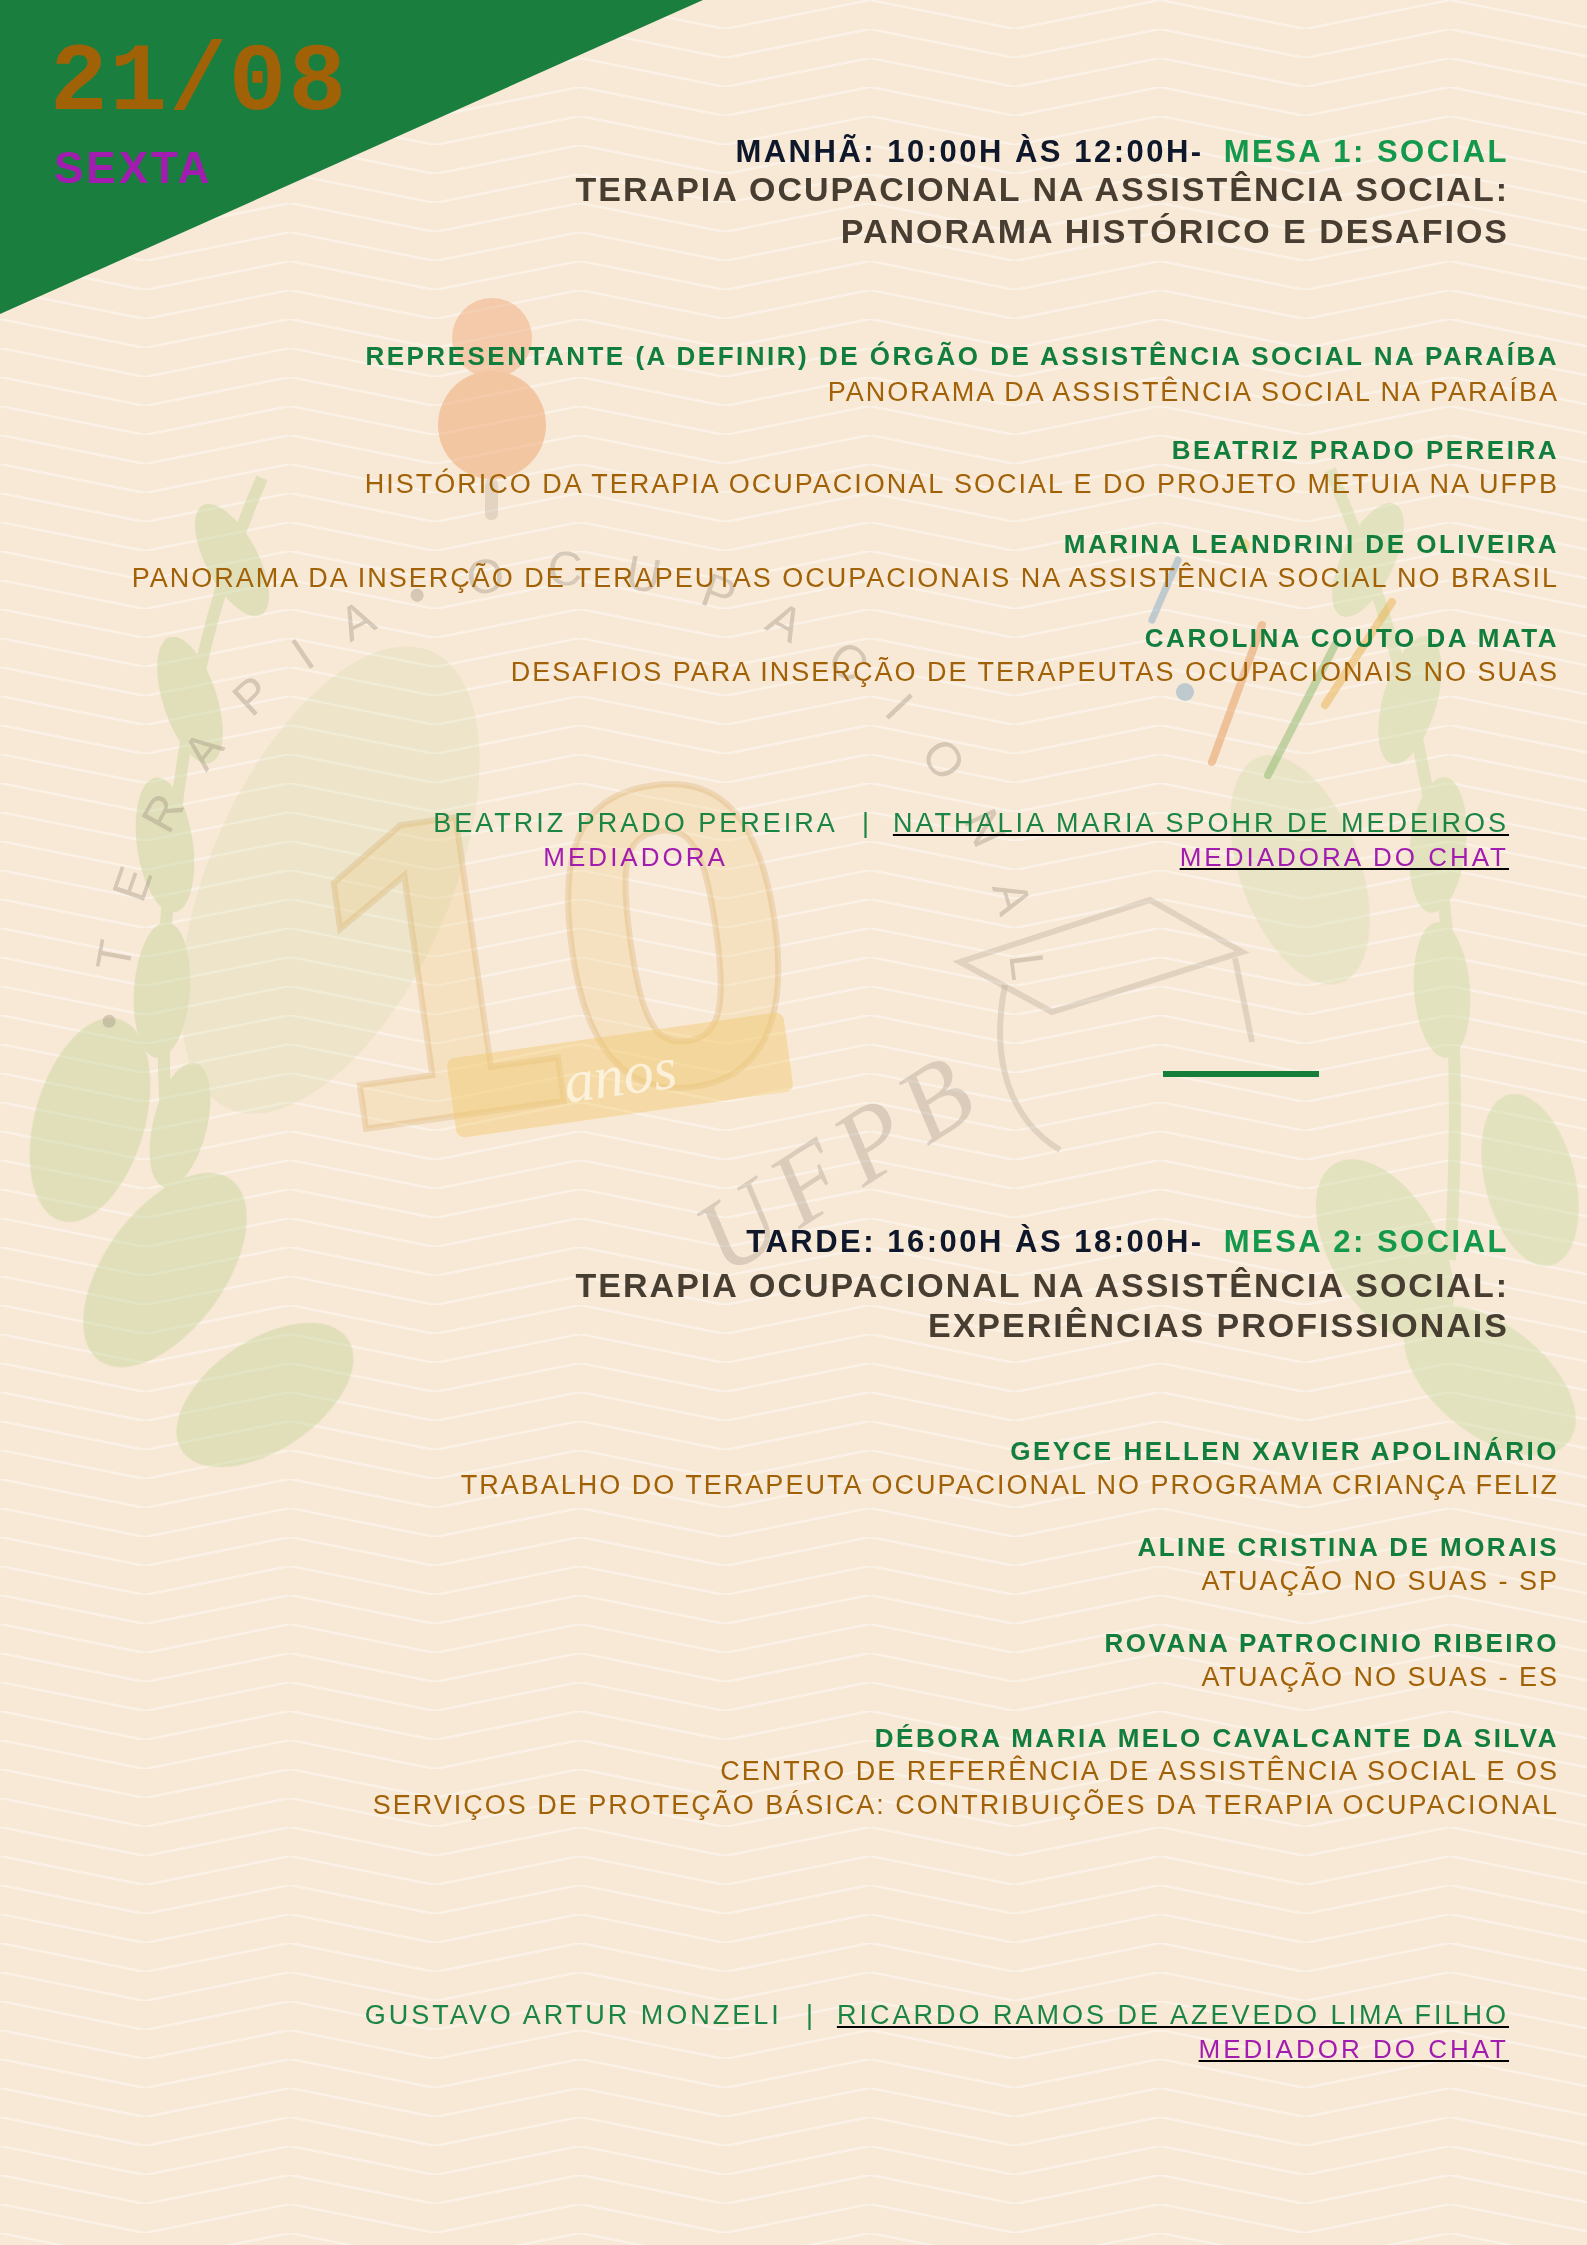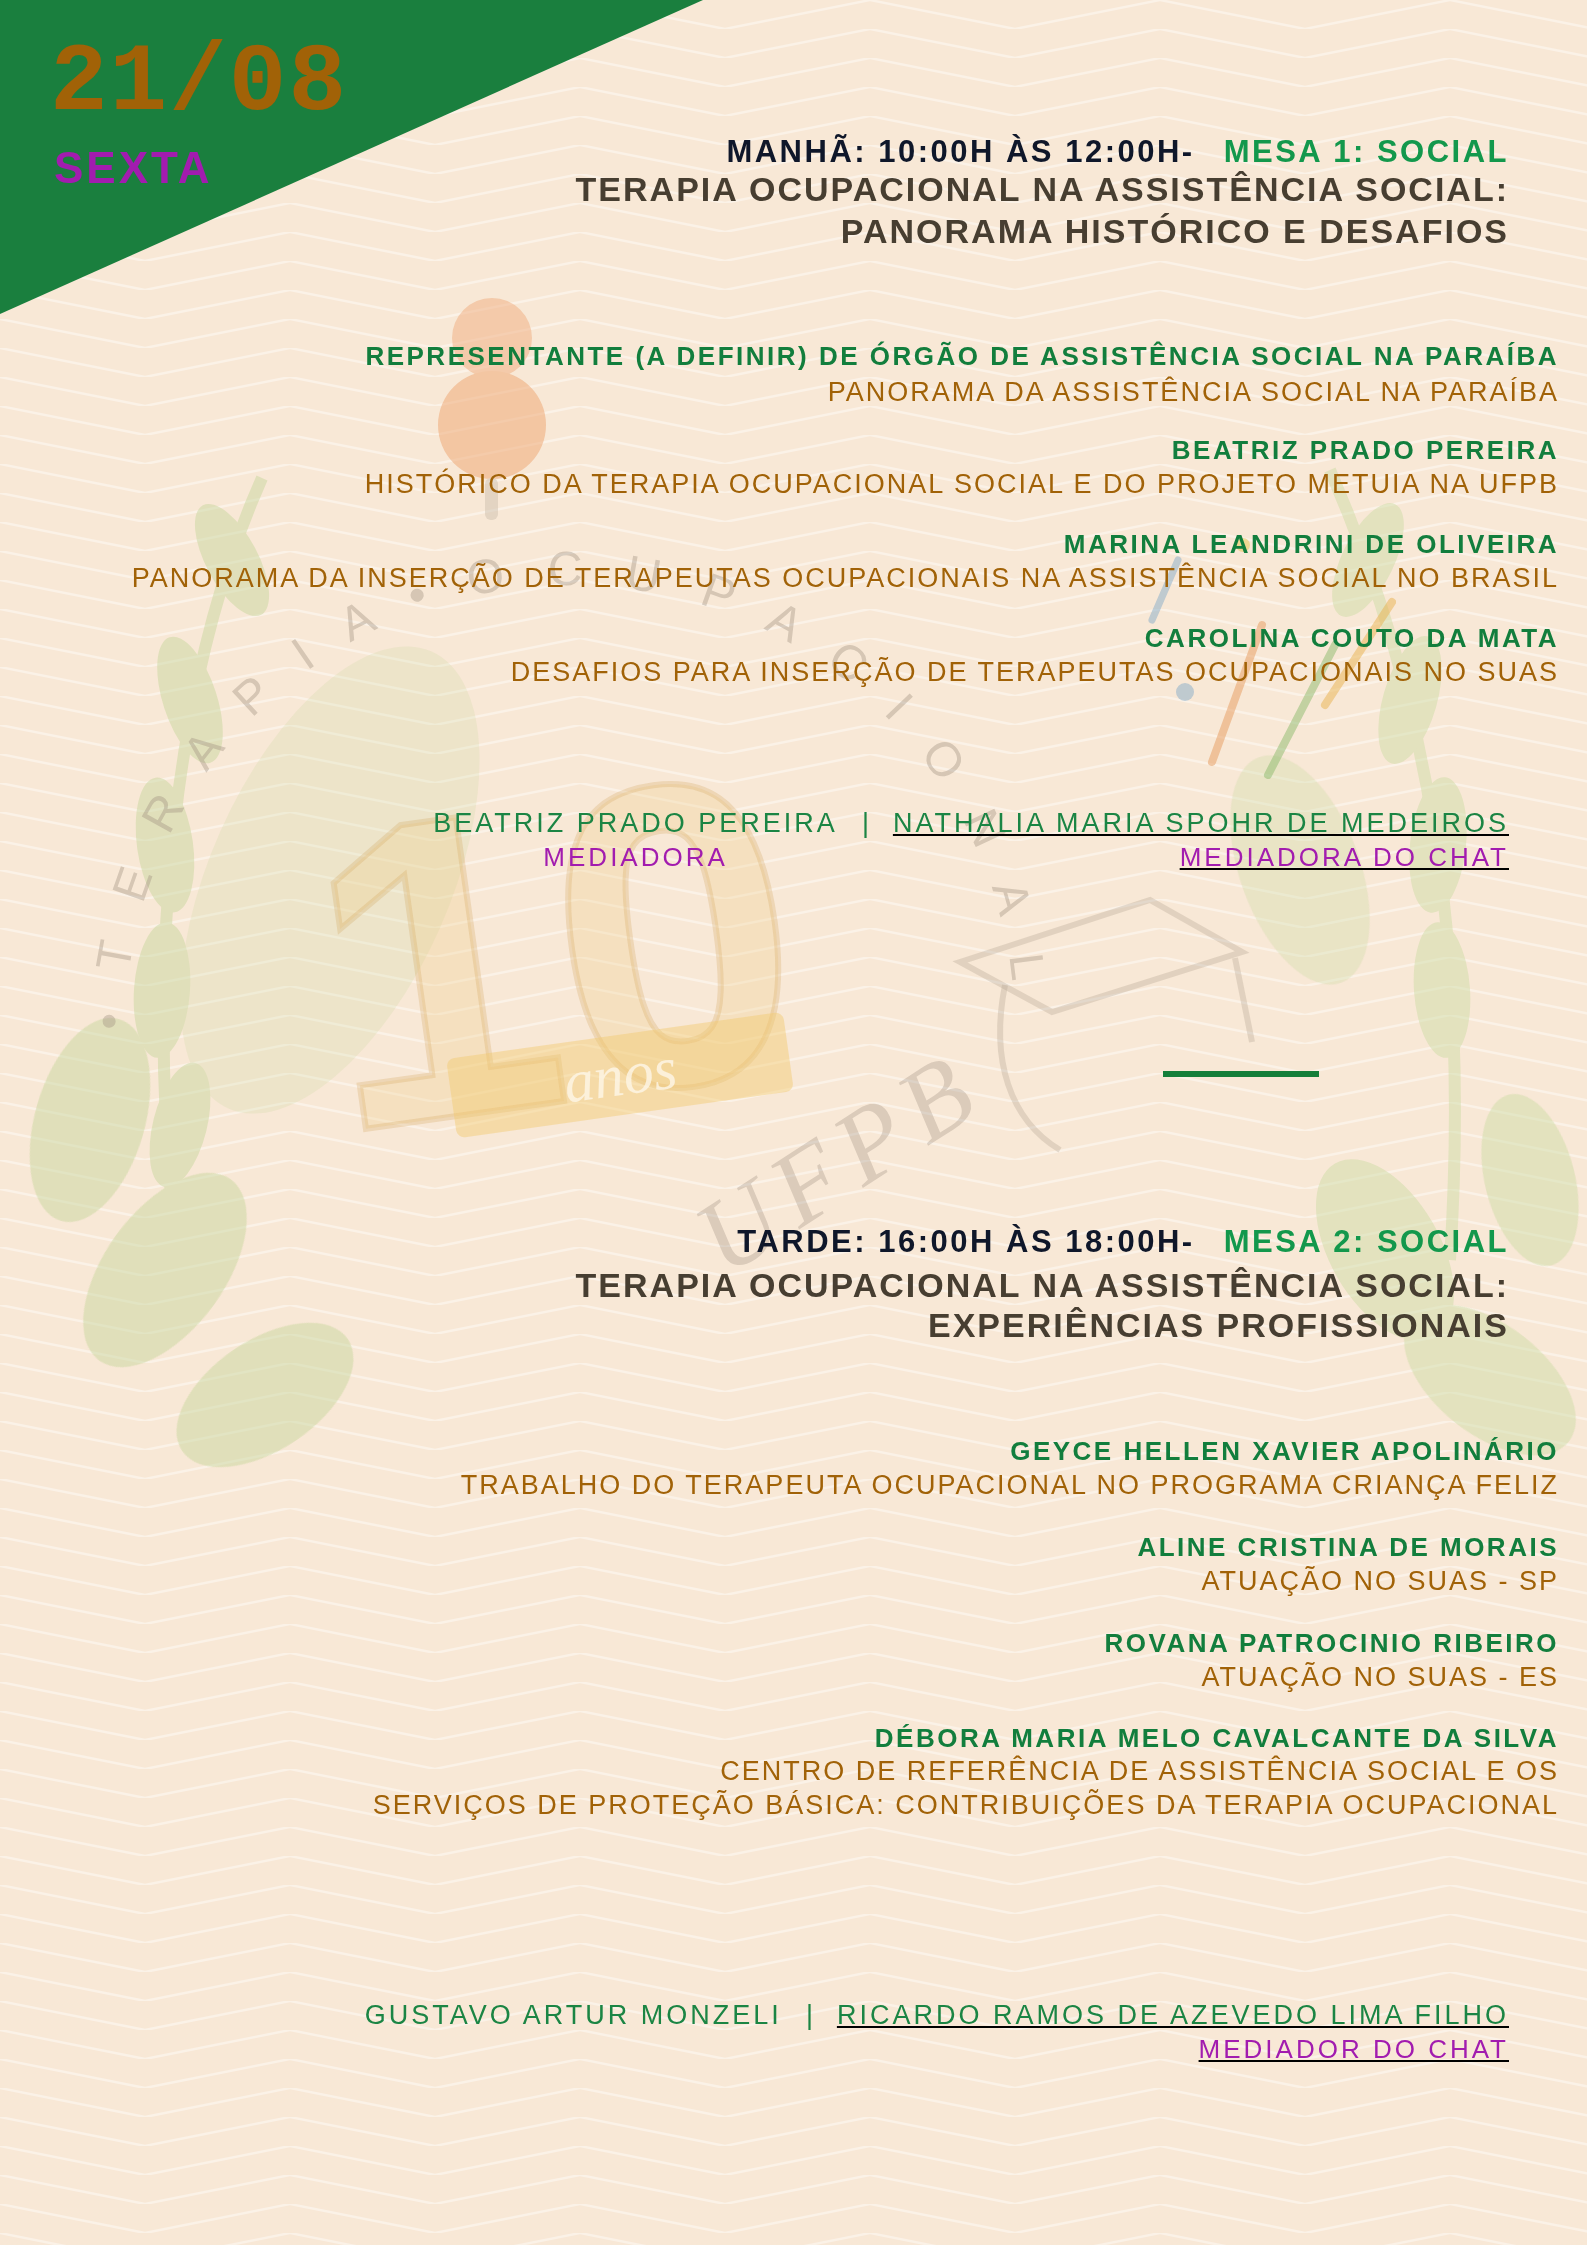--- a/index.html
+++ b/index.html
@@ -24,21 +24,21 @@
     font-size:44px;font-weight:700;letter-spacing:3px;
     color:#a21caf;line-height:1;
   }
 
   
   .line{position:absolute;z-index:2;right:28px;white-space:nowrap;line-height:1;text-align:right;}
   .rmargin{right:78px;}
 
   .time-line{font-size:31px;font-weight:700;letter-spacing:2.5px;}
   .time-part{color:#0f172a;}
-  .mesa-part{color:#13984c;margin-left:29px;}
+  .mesa-part{color:#13984c;margin-left:20px;}
 
   .h-title{font-size:34px;font-weight:700;letter-spacing:2px;color:#473e31;}
 
   .sp-name{font-size:26px;font-weight:700;letter-spacing:2.5px;color:#127e3d;}
   .sp-topic{font-size:27px;font-weight:400;letter-spacing:2px;color:#a16207;}
   .topic-multiline div{line-height:1;}
   .topic-multiline div + div{margin-top:7px;}
 
   
   .med-block{

